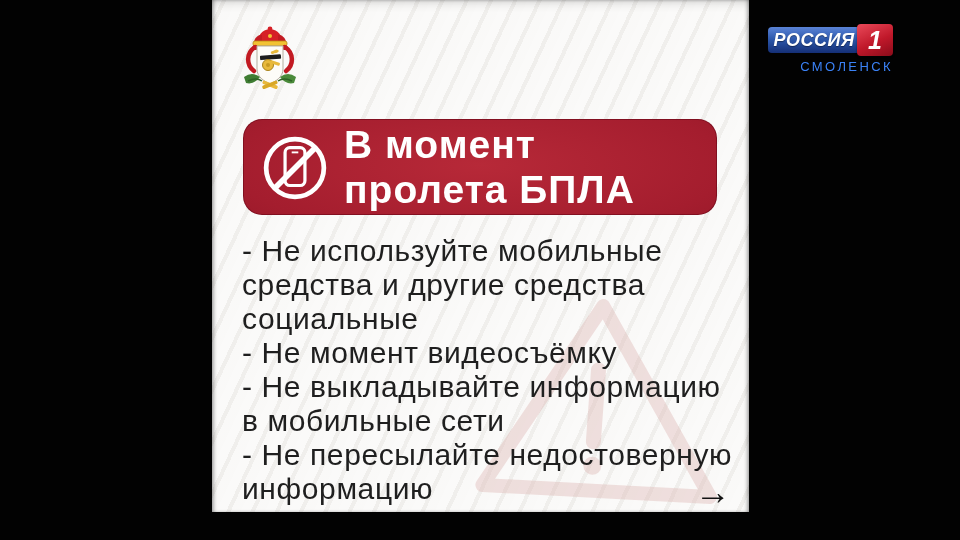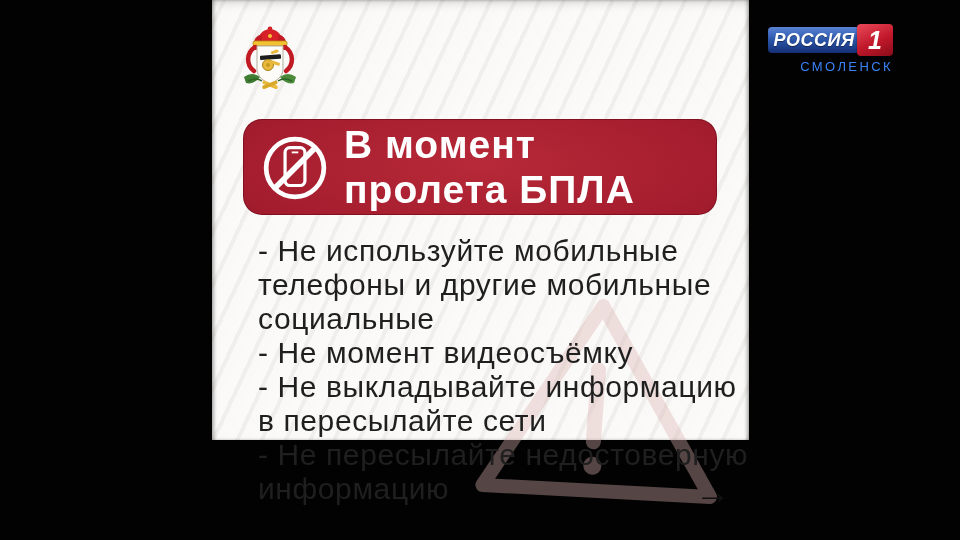--- a/index.html
+++ b/index.html
@@ -3,21 +3,21 @@
 <meta charset="utf-8">
 <style>
   html,body{margin:0;padding:0;background:#000;}
   .stage{
     position:relative;width:960px;height:540px;overflow:hidden;
     background:#020202;
     font-family:"Liberation Sans", sans-serif;
   }
   
   .card{
-    position:absolute;left:212px;top:0;width:537px;height:440px;
+    position:absolute;left:212px;top:0;width:537px;height:512px;
     background:#f6f5f3;
     background-image:
       repeating-linear-gradient(115deg, rgba(255,255,255,0.5) 0 9px, rgba(222,220,216,0.25) 9px 13px, rgba(255,255,255,0.4) 13px 22px);
     box-shadow:
       inset 3px 0 4px -2px rgba(0,0,0,0.45),
       inset -3px 0 4px -2px rgba(0,0,0,0.45),
       inset 0 8px 12px -8px rgba(0,0,0,0.25);
   }
   
   .watermark{
@@ -39,21 +39,21 @@
   .nophone{width:70px;height:70px;flex:0 0 auto;margin-top:2px;}
   .banner-text{
     color:#ffffff;font-weight:bold;font-size:39px;line-height:45px;
     letter-spacing:1px;white-space:nowrap;
   }
   
   .instructions{
     position:absolute;left:30px;top:234px;width:492px;
     color:#1f1f1f;font-size:30px;line-height:34px;letter-spacing:0.6px;
   }
-  .instructions .line{white-space:nowrap;margin-left:16px;}
+  .instructions .line{white-space:nowrap;}
   
   .next-arrow{
     position:absolute;left:478px;top:472px;width:46px;
     color:#111;font-size:36px;line-height:40px;text-align:center;
   }
   
   .logo{
     position:absolute;left:768px;top:24px;width:130px;
   }
   .logo-row{display:flex;align-items:flex-start;}
@@ -132,25 +132,25 @@
         <line x1="15.6" y1="58.4" x2="58.4" y2="15.6" stroke="#ffffff" stroke-width="6"></line>
       </svg>
       <div class="banner-text">
         <div>В момент</div>
         <div>пролета БПЛА</div>
       </div>
     </div>
 
     <div class="instructions">
       <div class="line">- Не используйте мобильные</div>
-      <div class="line">телефоны и другие мобильные</div>
+      <div class="line">средства и другие средства</div>
       <div class="line">социальные</div>
       <div class="line">- Не момент видеосъёмку</div>
       <div class="line">- Не выкладывайте информацию</div>
-      <div class="line">в пересылайте сети</div>
+      <div class="line">в мобильные сети</div>
       <div class="line">- Не пересылайте недостоверную</div>
       <div class="line">информацию</div>
     </div>
 
     <div class="next-arrow">→</div>
   </div>
 
   <div class="logo">
     <div class="logo-row">
       <div class="logo-blue">РОССИЯ</div>

